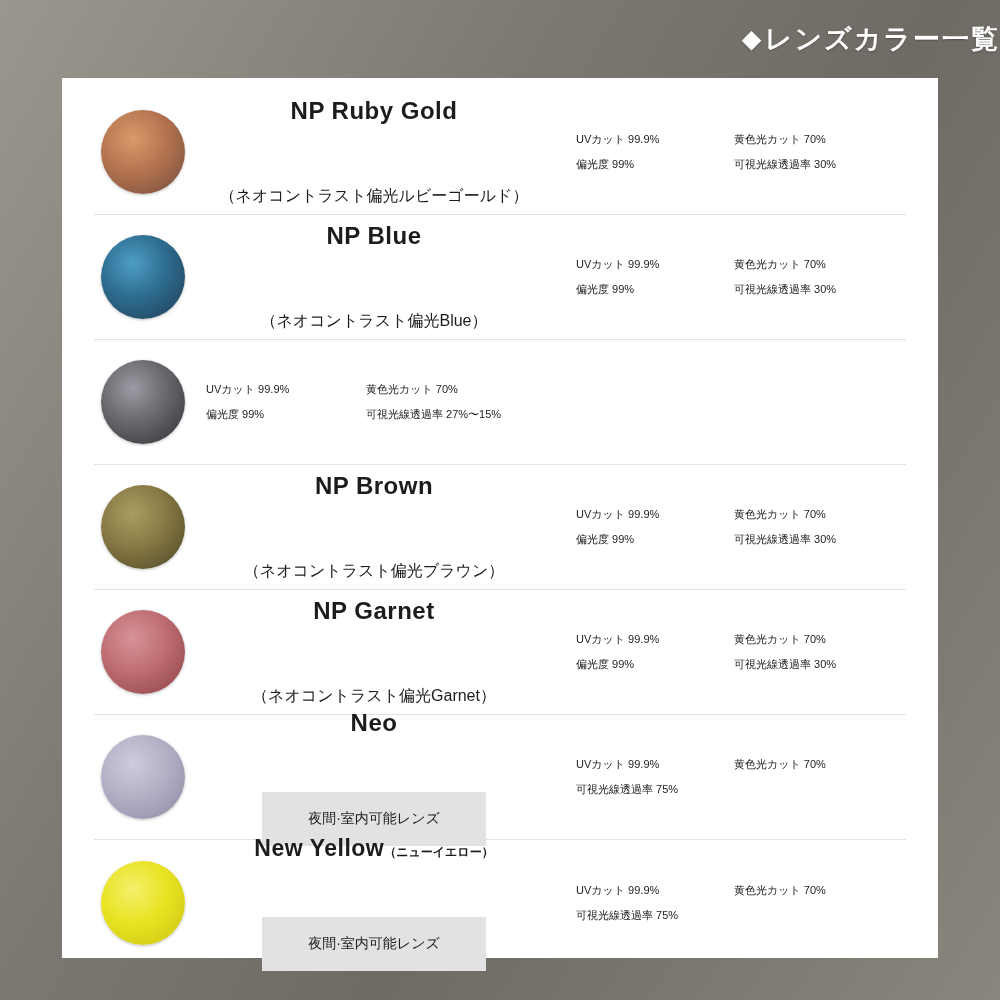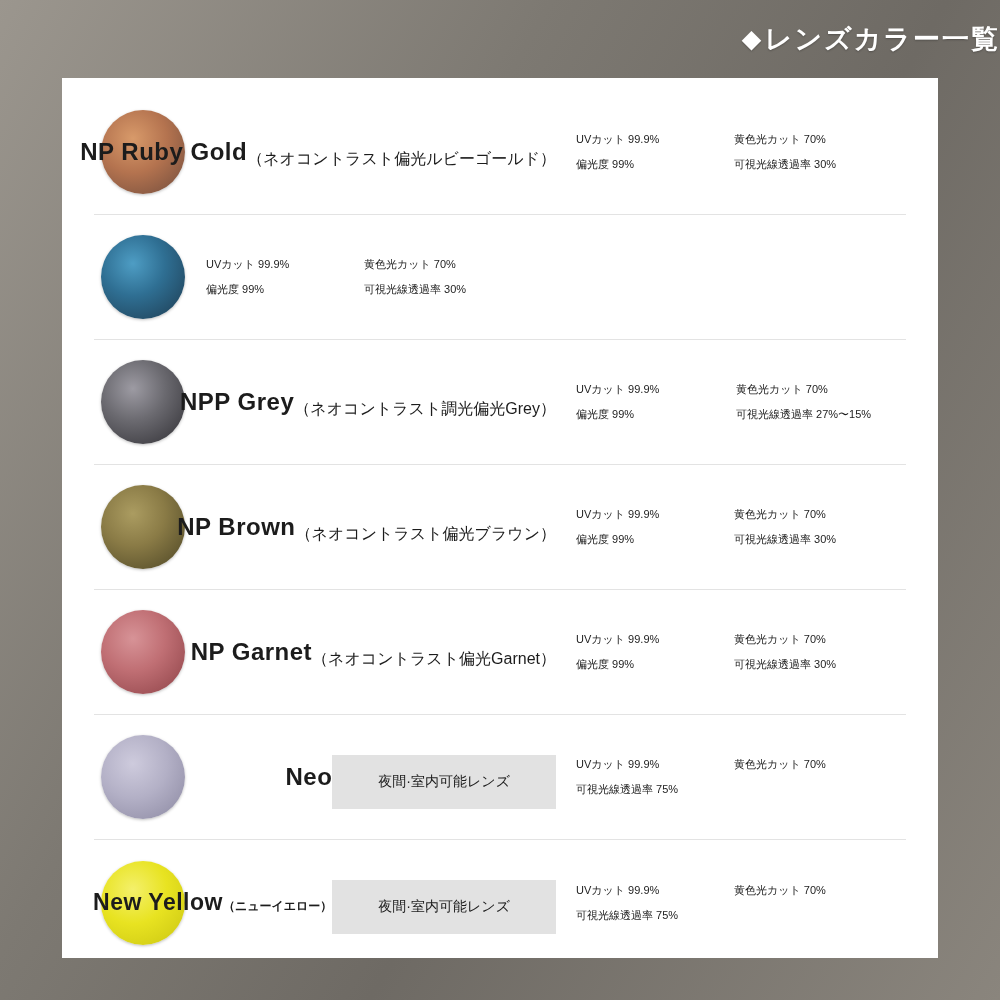--- a/index.html
+++ b/index.html
@@ -88,25 +88,26 @@
     width: 84px;
     height: 84px;
     border-radius: 50%;
     box-shadow: 0 1px 3px rgba(0,0,0,0.25);
   }
 
   .name-cell {
     flex: 0 0 370px;
     width: 370px;
     display: flex;
-    flex-direction: row;
-    align-items: center;
-    justify-content: flex-end;
+    flex-direction: column;
+    align-items: center;
+    justify-content: flex-start;
     padding-right: 6px;
     box-sizing: border-box;
+    gap: 46px;
   }
   .name-en {
     font-size: 24px;
     font-weight: bold;
     color: #1c1c1c;
     letter-spacing: 0.5px;
     white-space: nowrap;
     text-align: center;
   }
   .name-en.small {
@@ -184,37 +185,37 @@
             <div class="spec-item">偏光度 99%</div>
             <div class="spec-item">可視光線透過率 30%</div>
           </div>
         </div>
       </div>
 
       <div class="row">
         <div class="swatch-cell">
           <div class="swatch" style="background: radial-gradient(circle at 38% 34%, #4e9dc4 0%, #2f6f93 42%, #1d3a4f 100%);"></div>
         </div>
+        <div class="name-cell">
+          <div class="name-en">NP Blue</div>
+          <div class="name-jp">（ネオコントラスト偏光Blue）</div>
+        </div>
         <div class="spec-cell">
           <div class="spec-grid">
             <div class="spec-item">UVカット 99.9%</div>
             <div class="spec-item">黄色光カット 70%</div>
             <div class="spec-item">偏光度 99%</div>
             <div class="spec-item">可視光線透過率 30%</div>
           </div>
         </div>
       </div>
 
       <div class="row">
         <div class="swatch-cell">
           <div class="swatch" style="background: radial-gradient(circle at 38% 34%, #9d9ba3 0%, #6b6a70 42%, #2f2e33 100%);"></div>
-        </div>
-        <div class="name-cell">
-          <div class="name-en">NPP Grey</div>
-          <div class="name-jp">（ネオコントラスト調光偏光Grey）</div>
         </div>
         <div class="spec-cell">
           <div class="spec-grid wide">
             <div class="spec-item">UVカット 99.9%</div>
             <div class="spec-item">黄色光カット 70%</div>
             <div class="spec-item">偏光度 99%</div>
             <div class="spec-item">可視光線透過率 27%〜15%</div>
           </div>
         </div>
       </div>

